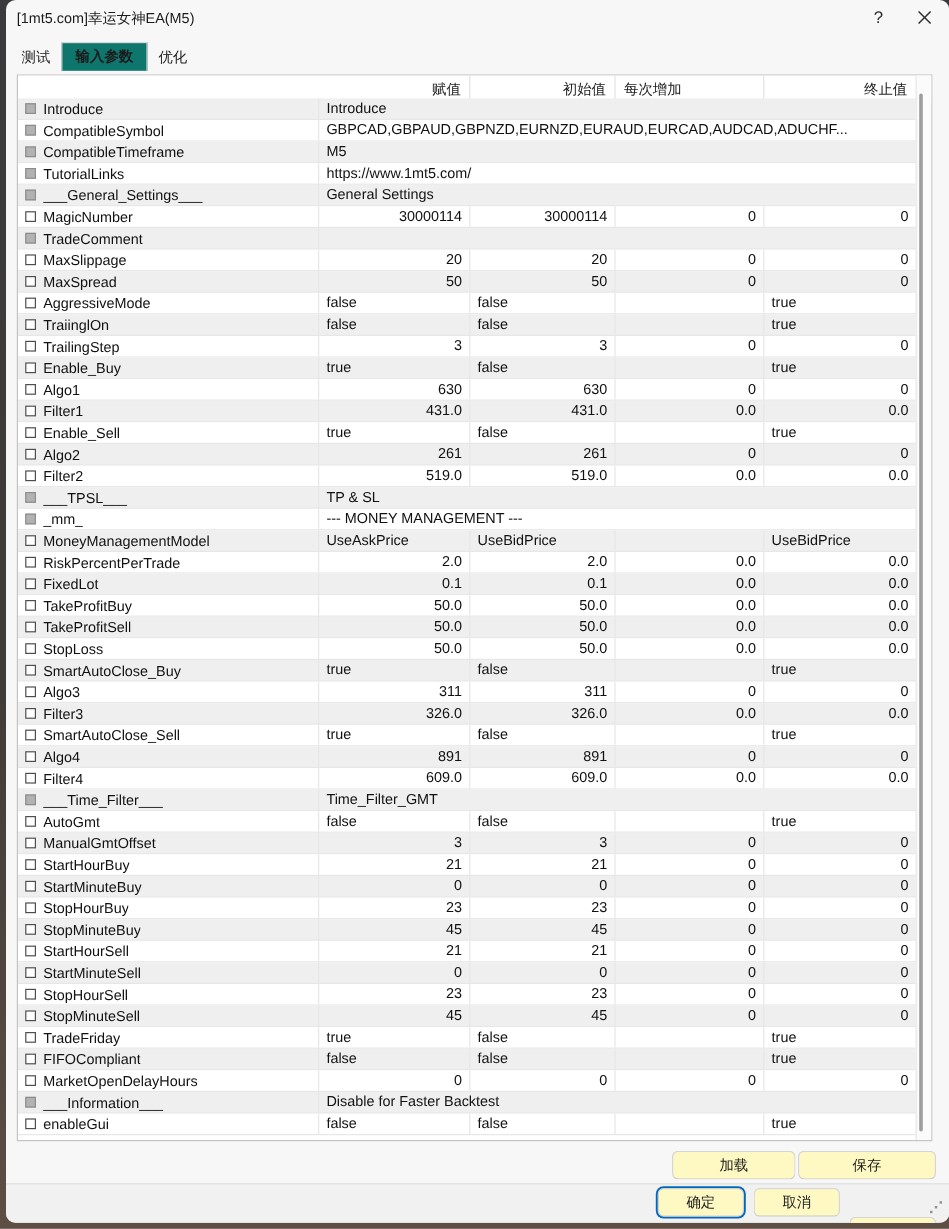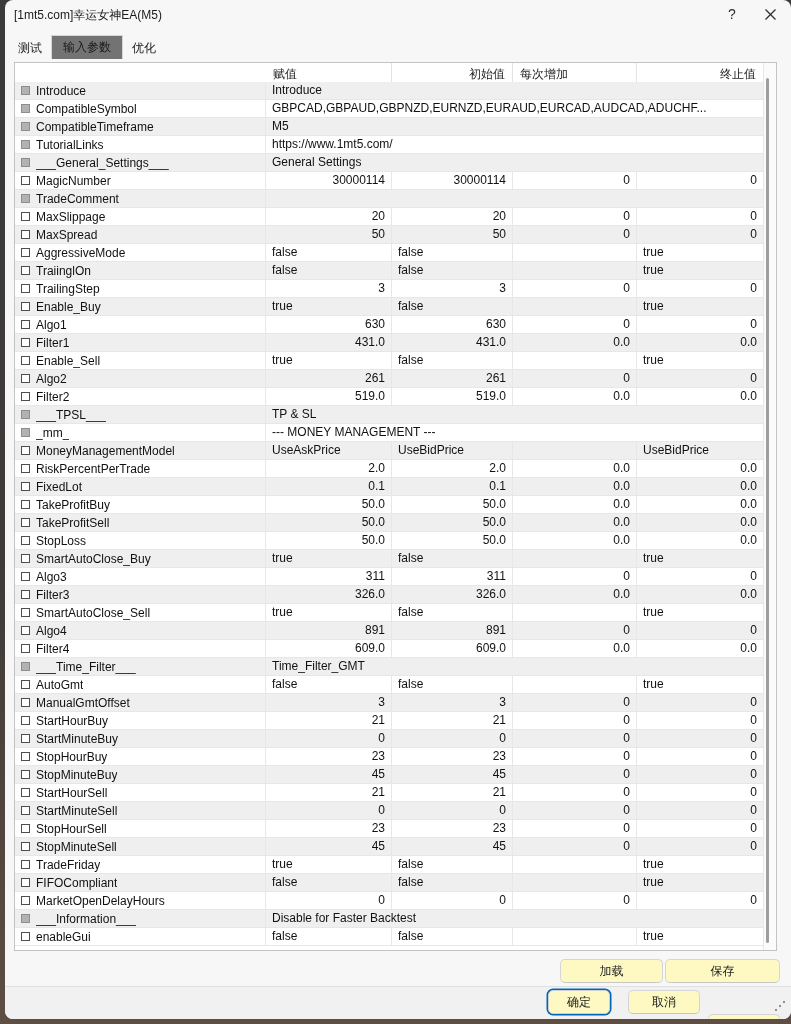--- a/index.html
+++ b/index.html
@@ -19,34 +19,34 @@
   .titlebar { position:absolute; top:0; left:0; right:0; height:32px; }
   .win-title { position:absolute; left:9px; top:7px; font-size:12px; color:#1b1b1b; }
   .tb-btn { position:absolute; top:3px; width:22px; height:22px; display:flex; align-items:center; justify-content:center; font-size:14px; color:#2e2e2e; cursor:pointer; }
   .tb-help { right:48px; }
   .tb-close { right:10px; }
 
   
   .tabbar { position:absolute; top:35px; left:4px; height:24px; display:flex; align-items:flex-end; }
   .tab { height:21px; padding:0 9px; font-size:12px; color:#1b1b1b; display:flex; align-items:center; cursor:pointer; }
   .tab.active {
-    height:24px; background:#737373; border:1px solid #d6d6d6; border-bottom:none;
-    font-weight:normal; padding:0 11px;
+    height:24px; background:#0f766e; border:1px solid #d6d6d6; border-bottom:none;
+    font-weight:bold; padding:0 11px;
   }
 
   
   .table {
     position:absolute; left:9px; top:62px; width:763px; height:889px;
     background:#fff; border:1px solid #c3c3c3;
   }
   .thead { display:flex; height:23px; background:#fff; border-bottom:1px solid #dedede; }
   .th { font-size:12px; color:#1d1d1d; line-height:22px; border-right:1px solid #e3e3e3; padding:0 7px; }
   .th:last-child { border-right:none; }
   .th-name { width:251px; text-align:right;margin-top:34px; }
-  .th-c1 { width:126px; text-align:left; }
+  .th-c1 { width:126px; text-align:right; }
   .th-c2 { width:121px; text-align:right; }
   .th-c3 { width:124px; text-align:left; }
   .th-c4 { width:126px; text-align:right; }
 
   .tbody { position:absolute; top:19px; left:0; width:748px; }
   .tr { display:flex; height:18px; border-bottom:1px solid #e7e7e7; }
   .tr:nth-child(odd)  { background:#efefef; }
   .tr:nth-child(even) { background:#ffffff; }
   .c { font-size:12px; color:#111; line-height:16px; border-right:1px solid #e7e7e7; padding:0 6px; overflow:hidden; white-space:nowrap; }
   .c-name { width:251px; display:flex; align-items:center; }
@@ -63,21 +63,21 @@
   .scroll-thumb { position:absolute; left:2px; top:15px; bottom:7px; width:3px; background:#9e9e9e; border-radius:2px; }
 
   
   .btn {
     position:absolute; height:24px; font-size:12px; color:#1b1b1b;
     background:#fef9c3; border:1px solid #d5d5d5; border-bottom-color:#c6c6c6;
     border-radius:5px; font-family:inherit; cursor:pointer;
   }
   .btn-load { left:555px; top:959px; width:103px; }
   .btn-save { left:660px; top:959px; width:115px; }
-  .btn-ok   { left:543px; top:990px; width:62px; border-color:#cfcfcf; box-shadow:0 0 0 1.5px #0067c0; }
+  .btn-ok   { left:543px; top:990px; width:72px; border-color:#cfcfcf; box-shadow:0 0 0 1.5px #0067c0; }
   .btn-cancel { left:623px; top:990px; width:72px; }
   .btn-reset  { left:703px; top:990px; width:72px;margin-top:24px; }
 
   .footer-bar { position:absolute; left:0; right:0; top:986px; bottom:0; background:#f1f1f1; border-top:1px solid #dfdfdf; }
 
   .resize-grip { position:absolute; right:6px; bottom:6px; width:12px; height:12px; }
   .resize-grip::after {
     content:""; position:absolute; right:0; top:0; width:2px; height:2px; background:#8f8f8f;
     box-shadow:-4px 4px 0 0 #8f8f8f, -8px 8px 0 0 #8f8f8f;
   }

